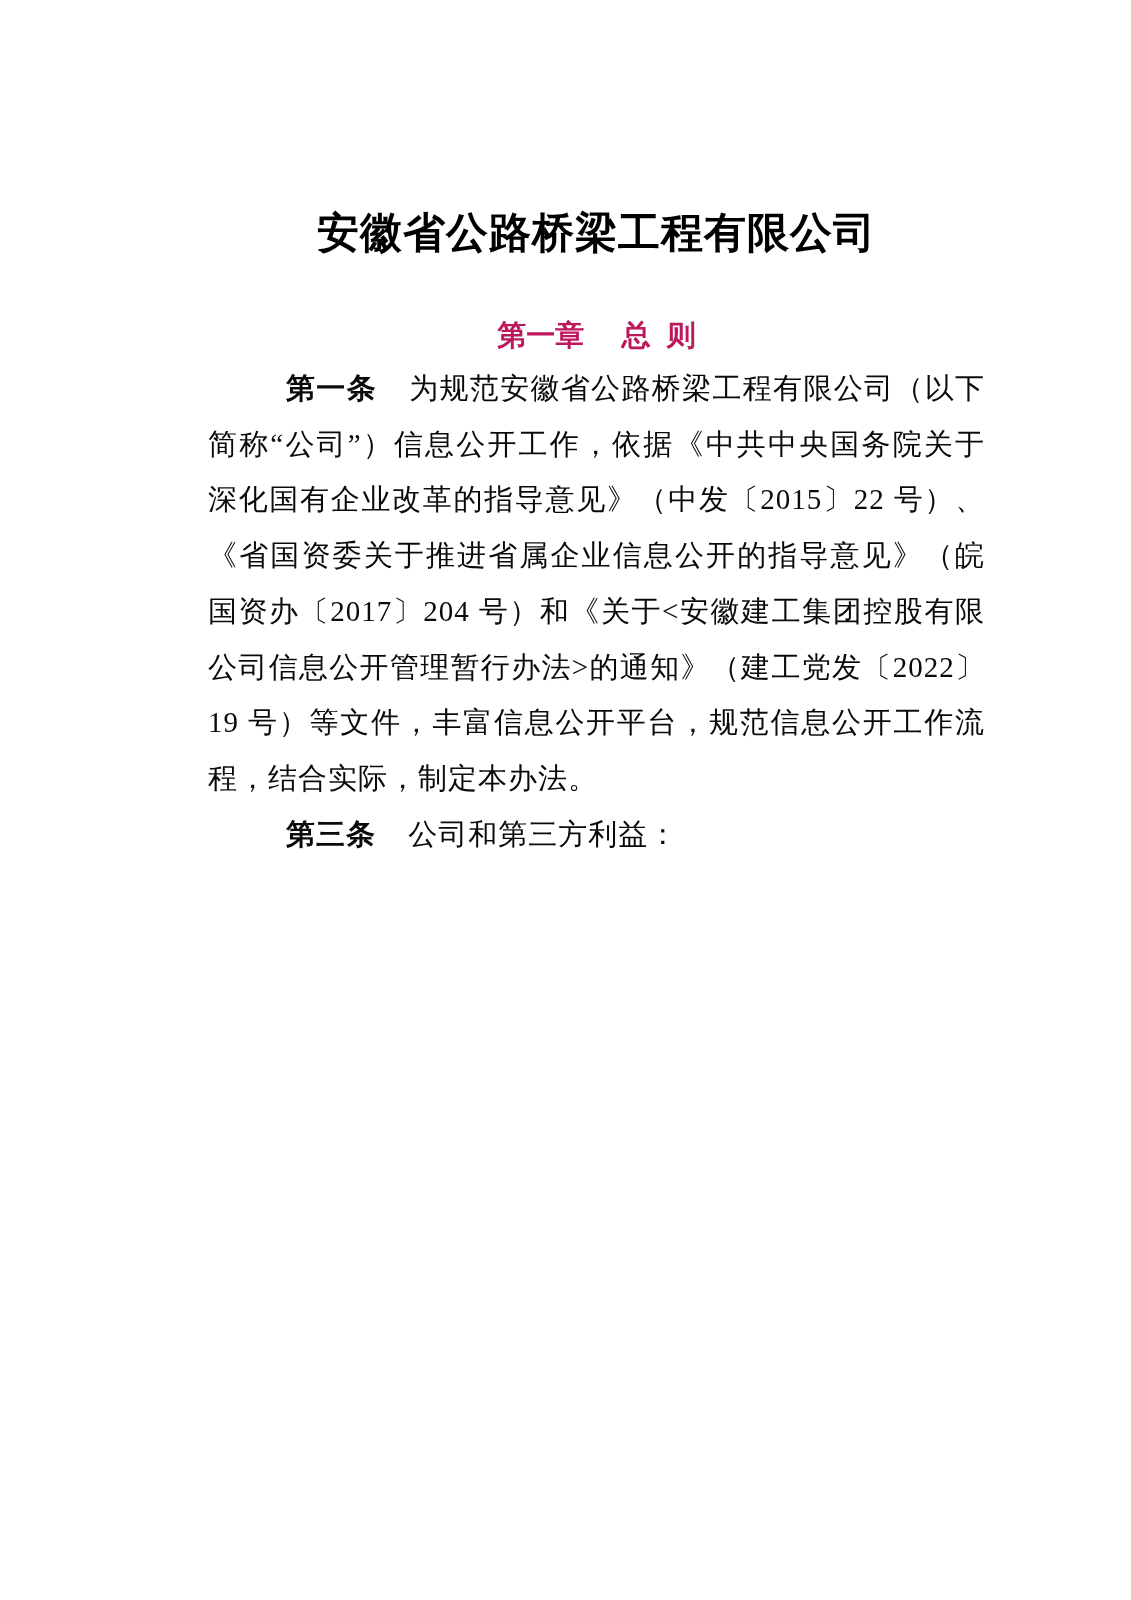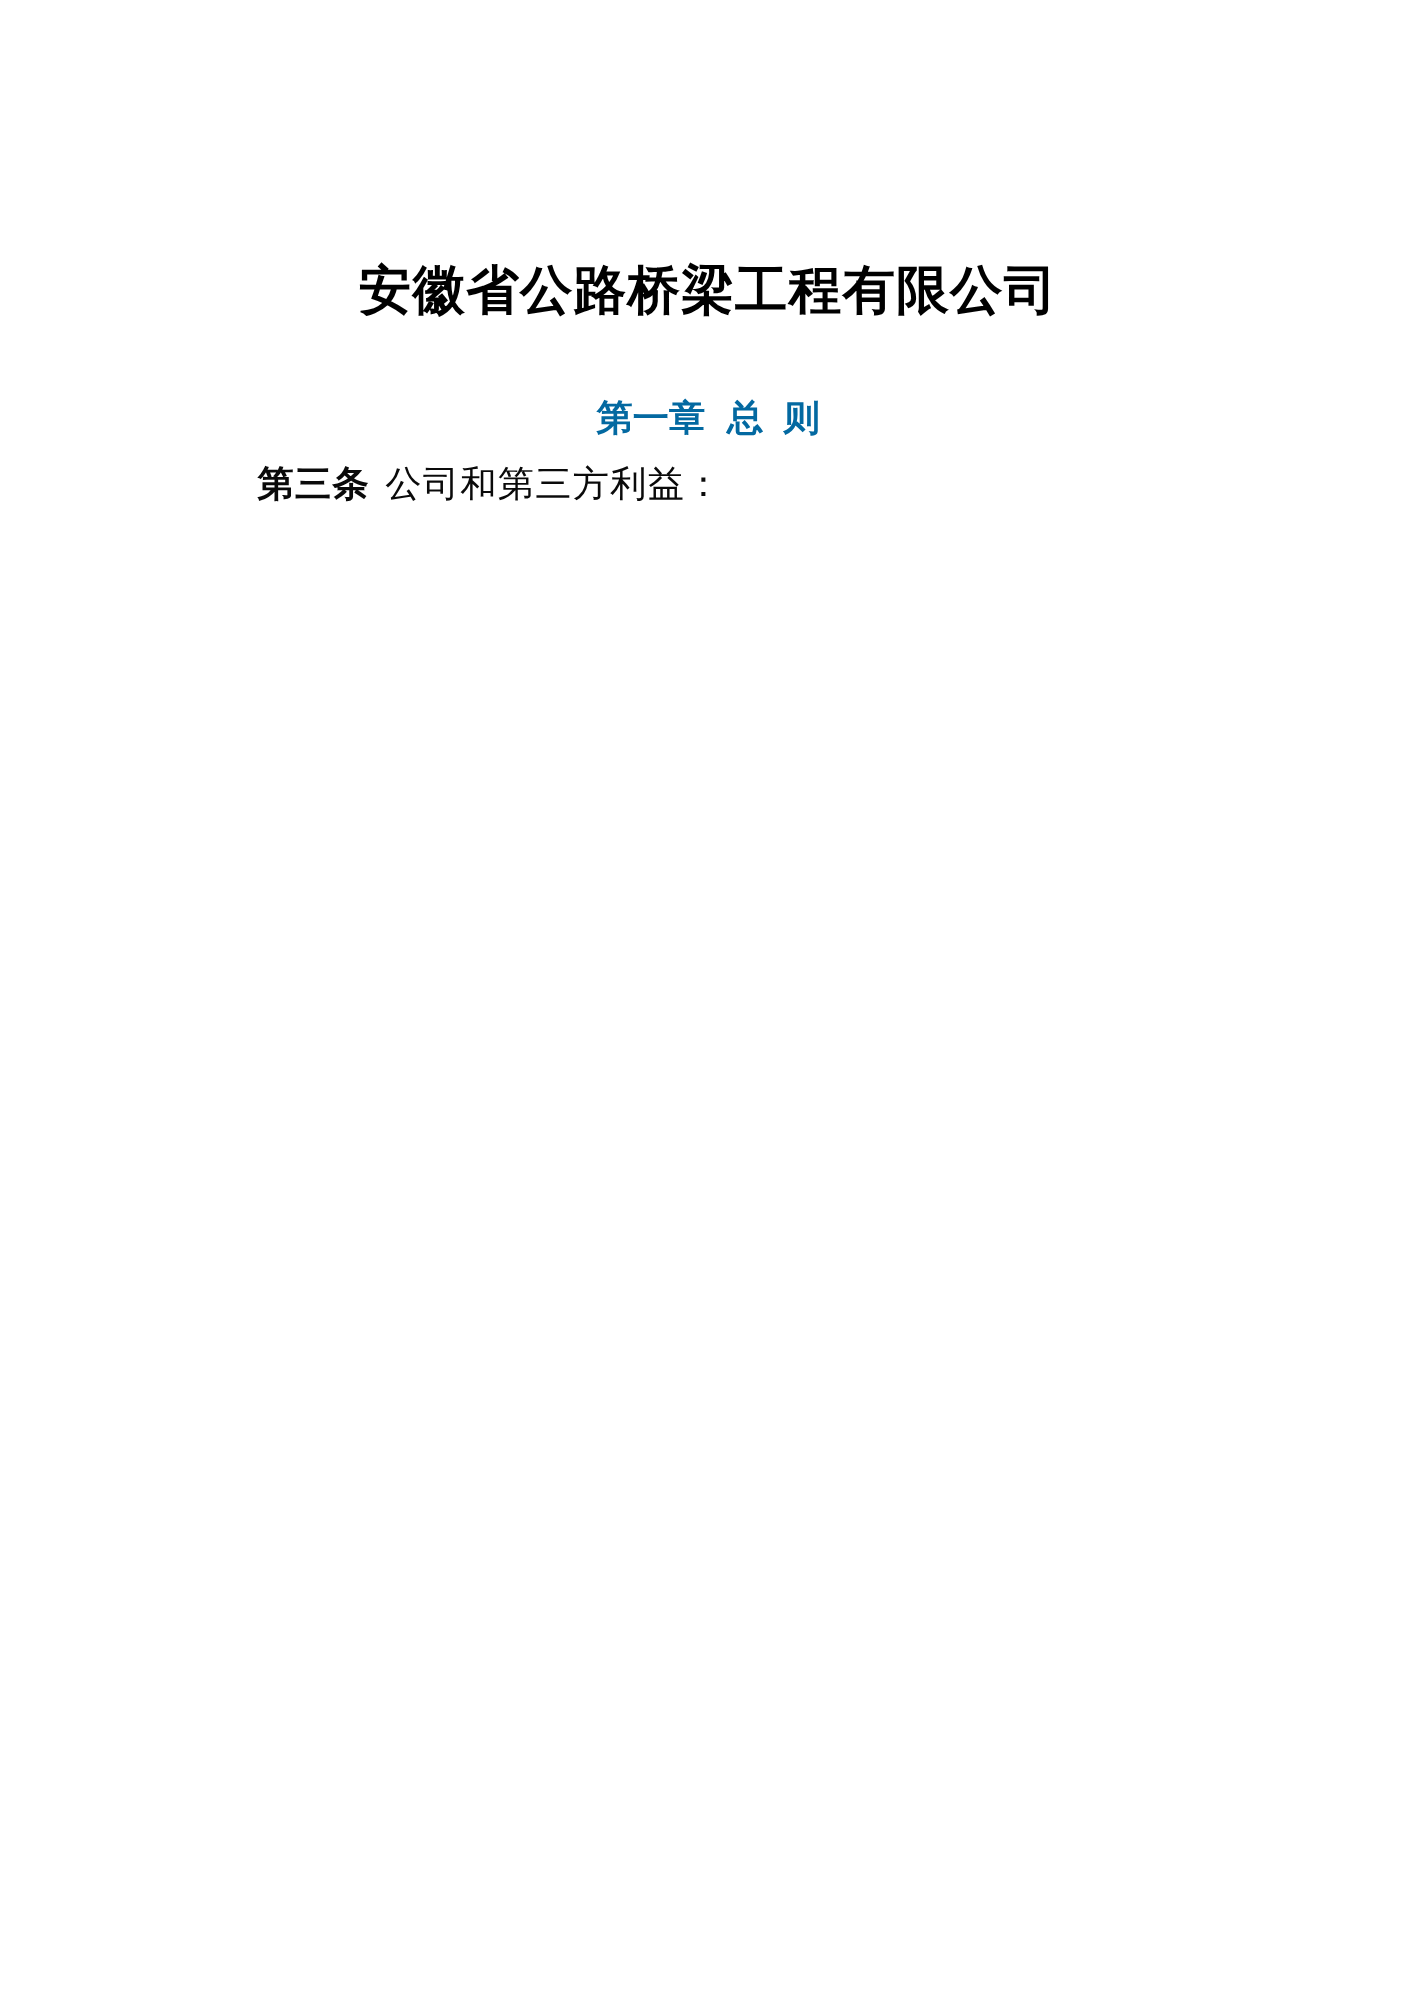--- a/index.html
+++ b/index.html
@@ -1,15 +1,15 @@
 <!DOCTYPE html>
 <html lang="zh"><head>
 <meta charset="utf-8">
 <style>
-  * { box-sizing: border-box; }
+  * { box-sizing: border-box; padding-left: 20px; }
   html, body { margin: 0; padding: 0; background: #ffffff; }
 
   .page {
     position: relative;
     width: 1131px;
     height: 1600px;
     margin: 0 auto;
     background: #ffffff;
     overflow: hidden;
   }
@@ -30,21 +30,21 @@
   }
 
   
   .chapter-heading {
     margin-top: 53px;
     text-align: center;
     font-family: "Liberation Sans", "DejaVu Sans", sans-serif;
     font-weight: 700;
     font-size: 29px;
     line-height: 41px;
-    color: #0369a1;
+    color: #be185d;
   }
   .chapter-heading .chapter-num { margin-right: 0.6em; }
   .chapter-heading .chapter-name { white-space: pre; word-spacing: 0.28em; }
 
   
   .doc-body {
     margin-top: 5px;
     font-family: "Liberation Serif", "DejaVu Serif", serif;
     font-size: 29px;
     line-height: 55.7px;
@@ -69,20 +69,21 @@
     <div class="doc-title">
       <div>安徽省公路桥梁工程有限公司</div>
     </div>
 
     <div class="chapter-heading">
       <span class="chapter-num">第一章</span><span class="chapter-name">总 则</span>
     </div>
 
     <div class="doc-body">
 
+      <p><span class="lead gap">第一条</span><span>为规范安徽省公路桥梁工程有限公司（以下简称“公司”）信息公开工作，依据《中共中央国务院关于深化国有企业改革的指导意见》（中发〔2015〕22 号）、《省国资委关于推进省属企业信息公开的指导意见》（皖国资办〔2017〕204 号）和《关于&lt;安徽建工集团控股有限公司信息公开管理暂行办法&gt;的通知》（建工党发〔2022〕19 号）等文件，丰富信息公开平台，规范信息公开工作流程，结合实际，制定本办法。</span></p>
 
 
       <p><span class="lead gap">第三条</span><span>公司和第三方利益：</span></p>
 
 
 
     </div>
 
   </div>
 </div>

